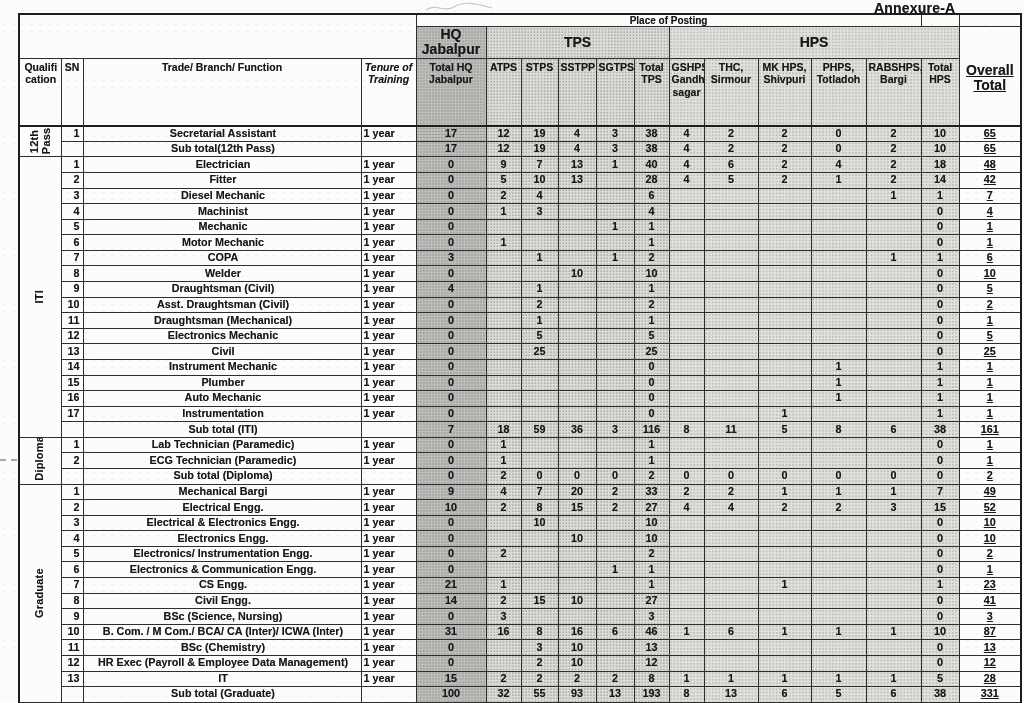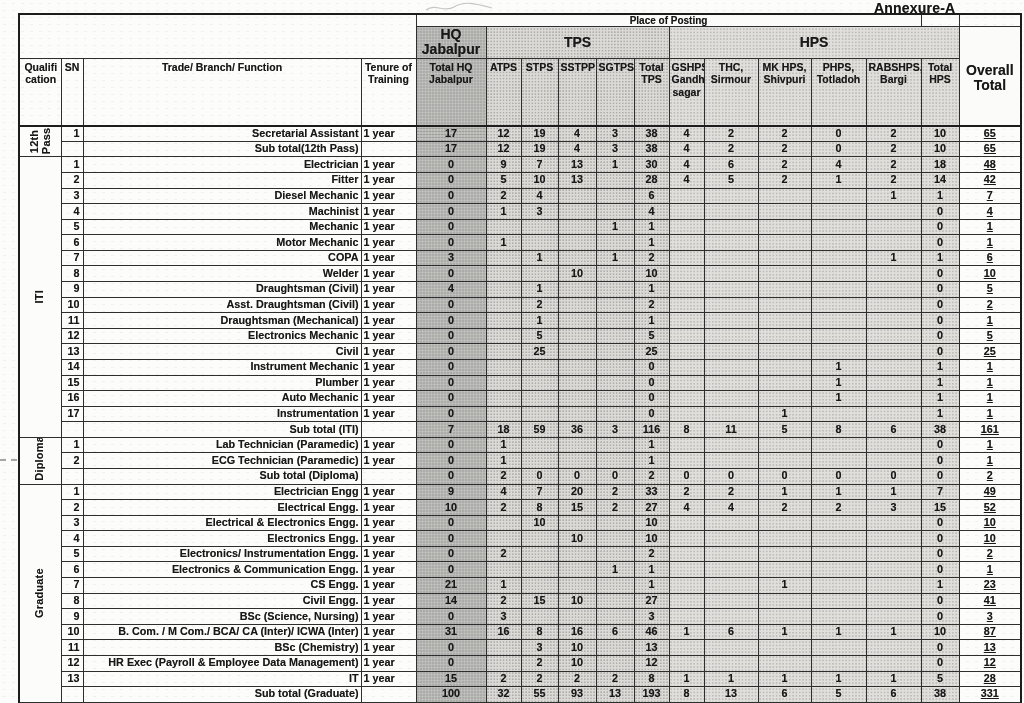--- a/index.html
+++ b/index.html
@@ -34,22 +34,22 @@
   }
   
   tr.rowA td, tr.rowA th{height:11px;}
   tr.rowB th{height:20px;vertical-align:middle;text-align:center;font-size:14px;margin-left:8px;}
   tr.rowC th{height:64px;vertical-align:top;text-align:center;font-size:10.5px;
              padding-top:2px;border-bottom:2px solid #1d1d1d;line-height:1.18;}
   th.pop{font-size:10px;text-align:center;vertical-align:middle;background:#fbfbf9;font-weight:bold;height:11px;padding:0;}
   th.h-qual{text-align:left;vertical-align:middle;overflow-wrap:break-word;padding-left:3px;font-size:10.5px;margin-left:13px;}
   th.h-sn{text-align:left;padding-left:2px;}
   th.h-trade{text-align:left;padding-left:2px;}
-  th.h-tenure{text-align:center;}
-  th.overall{vertical-align:top;text-align:center;padding-top:5px;background:#fbfbf9;border-bottom:2px solid #1d1d1d;}
+  th.h-tenure{text-align:center;font-style:italic;}
+  th.overall{vertical-align:top;text-align:center;padding-top:5px;background:#fbfbf9;border-bottom:2px solid #1d1d1d;text-decoration:underline;}
   
   .c-hq{
     background-color:#c3c3c0;
     background-image:radial-gradient(rgba(45,45,45,.38) .9px, transparent 1.05px);
     background-size:3px 3px;
   }
   .c-tps{
     background-color:#dbdad6;
     background-image:radial-gradient(rgba(70,70,70,.30) .85px, transparent 1px);
     background-size:3.1px 3.1px;
@@ -57,21 +57,21 @@
   .c-hps{
     background-color:#e0dfdb;
     background-image:radial-gradient(rgba(80,80,80,.24) .85px, transparent 1px);
     background-size:3.3px 3.3px;
   }
   .c-ov{background:transparent;text-decoration:underline;}
   
   tbody tr{height:15.58px;}
   tbody td{font-size:10.8px;}
   td.sn{text-align:right;padding-right:3px;}
-  td.trade{text-align:right;white-space:nowrap;padding-left:4px;}
+  td.trade{text-align:center;white-space:nowrap;padding-left:4px;}
   td.tenure{text-align:left;}
   td.val{text-align:center;}
   td.qual{text-align:center;vertical-align:middle;background:#fcfcfa;padding:0;}
   .rot{
     writing-mode:vertical-rl;transform:rotate(180deg);
     margin:0 auto;font-weight:bold;font-size:11px;line-height:1.05;
     text-align:center;letter-spacing:.2px;
   }
   tr.subtotal td{font-weight:bold;}
   tr.grand td{border-top:1.5px solid #1d1d1d;}
@@ -193,21 +193,21 @@
           <div class="rot" style="height: 274.44px;">ITI</div>
         </td>
         <td class="sn">1</td>
         <td class="trade">Electrician</td>
         <td class="tenure">1 year</td>
         <td class="val c-hq">0</td>
         <td class="val c-tps">9</td>
         <td class="val c-tps">7</td>
         <td class="val c-tps">13</td>
         <td class="val c-tps">1</td>
-        <td class="val c-tps">30</td>
+        <td class="val c-tps">40</td>
         <td class="val c-hps">4</td>
         <td class="val c-hps">6</td>
         <td class="val c-hps">2</td>
         <td class="val c-hps">4</td>
         <td class="val c-hps">2</td>
         <td class="val c-hps">18</td>
         <td class="val c-ov">48</td>
       </tr>
       <tr>
         <td class="sn">2</td>
@@ -570,21 +570,21 @@
         <td class="val c-hps">0</td>
         <td class="val c-hps">0</td>
         <td class="val c-hps">0</td>
         <td class="val c-ov">2</td>
       </tr>
       <tr>
         <td class="qual" rowspan="14">
           <div class="rot" style="height: 212.12px;">Graduate</div>
         </td>
         <td class="sn">1</td>
-        <td class="trade">Electrician Engg</td>
+        <td class="trade">Mechanical Bargi</td>
         <td class="tenure">1 year</td>
         <td class="val c-hq">9</td>
         <td class="val c-tps">4</td>
         <td class="val c-tps">7</td>
         <td class="val c-tps">20</td>
         <td class="val c-tps">2</td>
         <td class="val c-tps">33</td>
         <td class="val c-hps">2</td>
         <td class="val c-hps">2</td>
         <td class="val c-hps">1</td>

